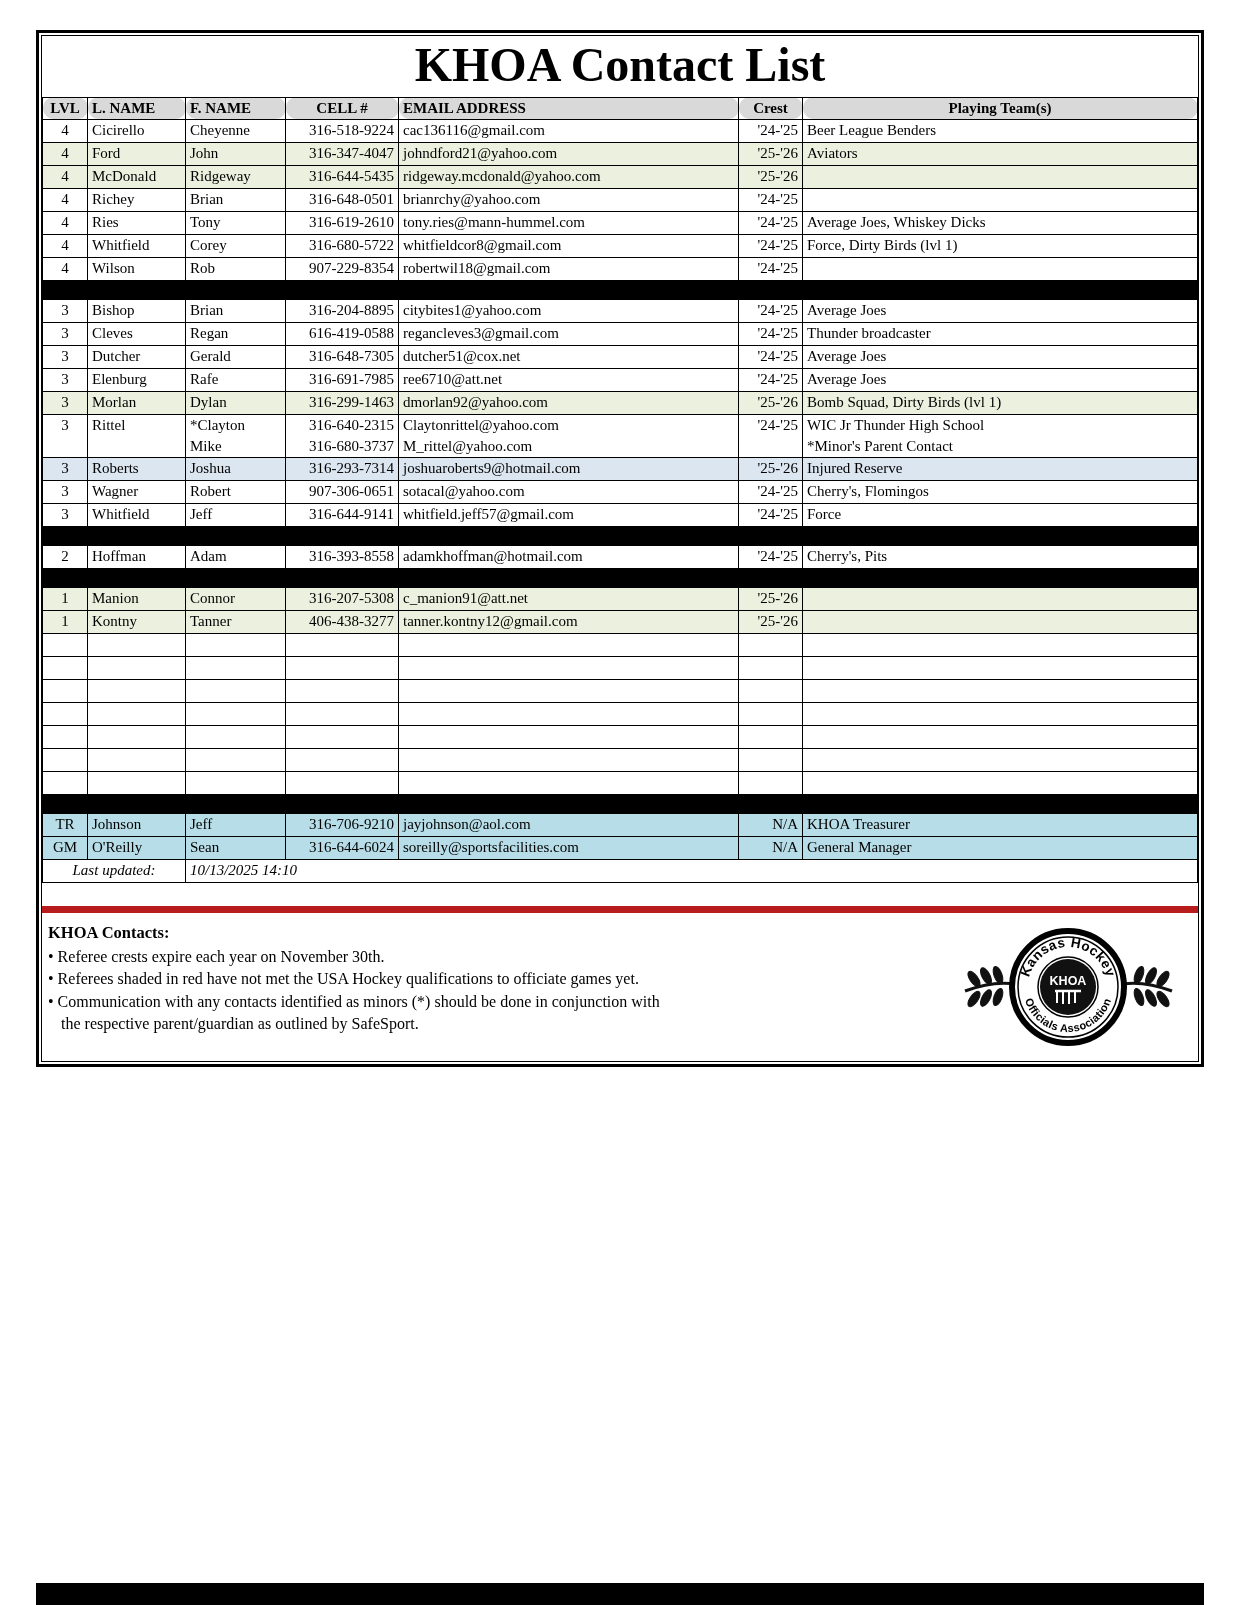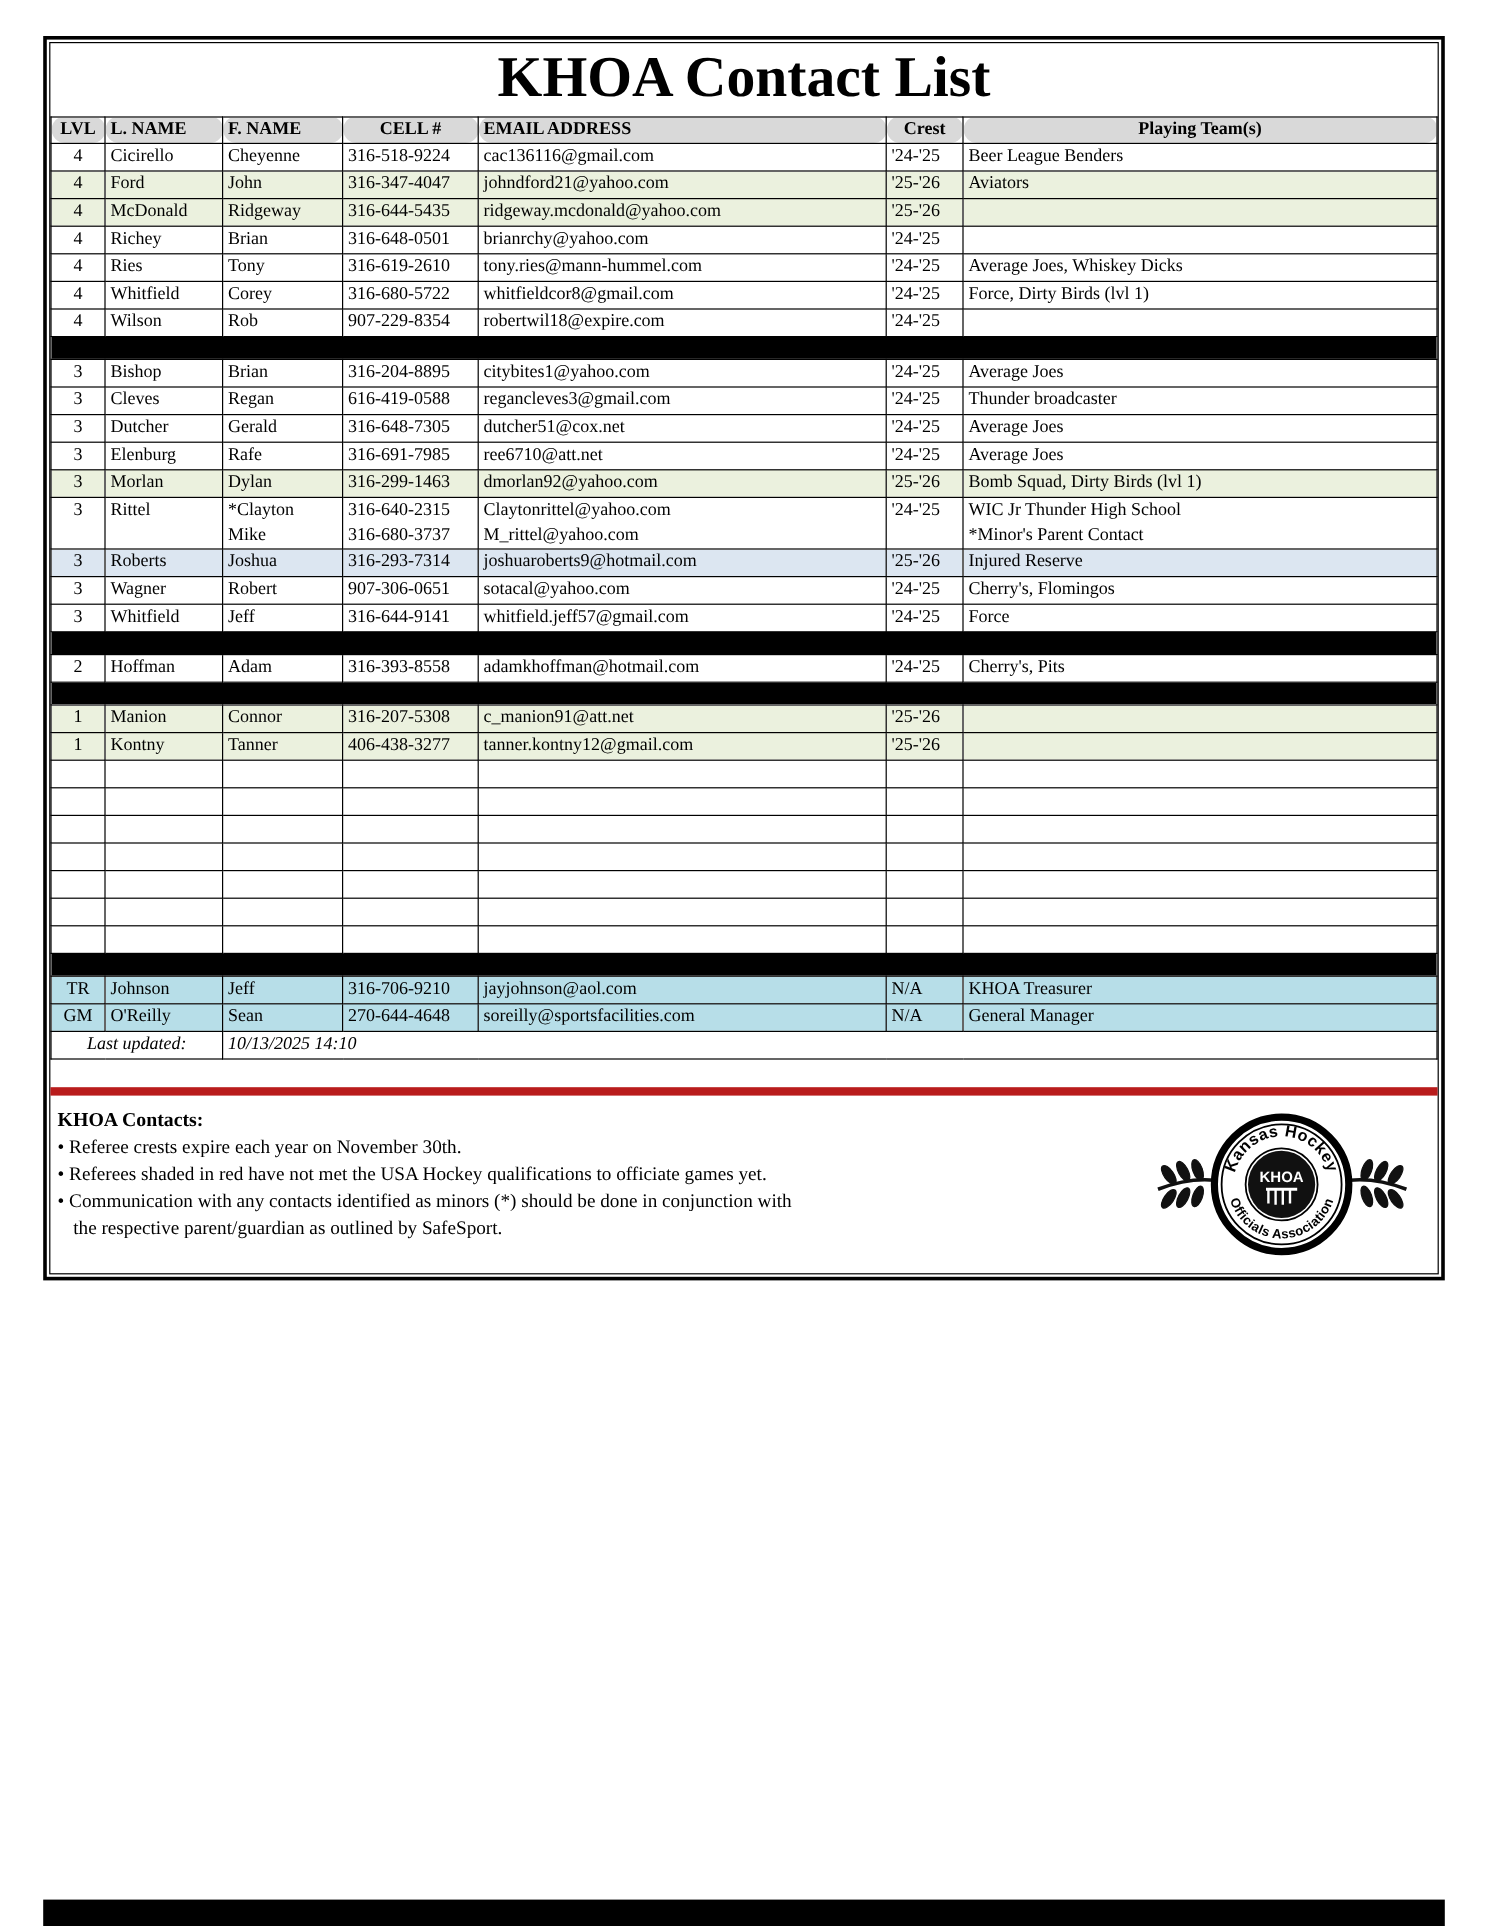--- a/index.html
+++ b/index.html
@@ -24,21 +24,21 @@
     height: 23px; line-height: 21px; vertical-align: top;
     white-space: pre-line; overflow: hidden;
   }
   .contact-table th {
     background: var(--header-gray, #d9d9d9); font-weight: bold;
     text-align: center; height: 22px; border-radius: 11px;
   }
   .contact-table th.c1, .contact-table th.c2, .contact-table th.c4 { text-align: left; }
   td.c0 { text-align: center; }
   td.c1, td.c2, td.c4, td.c6 { text-align: left; }
-  td.c3, td.c5 { text-align: left; }
+  td.c3, td.c5 { text-align: right; }
   td.sep { background: #000; height: 19px; padding: 0; line-height: 0; }
   tr.shade-green  td { background: var(--row-green,  #ebf1de); }
   tr.shade-blue   td { background: var(--row-blue,   #dce6f1); }
   tr.shade-ltblue td { background: var(--row-ltblue, #b7dee8); }
   td.lu-label { font-style: italic; text-align: center; }
   td.lu-value { font-style: italic; text-align: left; }
   .gap { height: 23px; }
   .notes {
     border-top: 7px solid #b91c1c; display: flex;
     padding: 8px 12px 8px 6px; min-height: 142px; align-items: flex-start; gap: 19px;
@@ -136,21 +136,21 @@
               <td class="c3">316-680-5722</td>
               <td class="c4">whitfieldcor8@gmail.com</td>
               <td class="c5">'24-'25</td>
               <td class="c6">Force, Dirty Birds (lvl 1)</td>
             </tr>
             <tr>
               <td class="c0">4</td>
               <td class="c1">Wilson</td>
               <td class="c2">Rob</td>
               <td class="c3">907-229-8354</td>
-              <td class="c4">robertwil18@expire.com</td>
+              <td class="c4">robertwil18@gmail.com</td>
               <td class="c5">'24-'25</td>
               <td class="c6">&nbsp;</td>
             </tr>
             <tr>
               <td colspan="7" class="sep"></td>
             </tr>
             <tr>
               <td class="c0">3</td>
               <td class="c1">Bishop</td>
               <td class="c2">Brian</td>
@@ -340,21 +340,21 @@
               <td class="c2">Jeff</td>
               <td class="c3">316-706-9210</td>
               <td class="c4">jayjohnson@aol.com</td>
               <td class="c5">N/A</td>
               <td class="c6">KHOA Treasurer</td>
             </tr>
             <tr class="shade-ltblue">
               <td class="c0">GM</td>
               <td class="c1">O'Reilly</td>
               <td class="c2">Sean</td>
-              <td class="c3">270-644-4648</td>
+              <td class="c3">316-644-6024</td>
               <td class="c4">soreilly@sportsfacilities.com</td>
               <td class="c5">N/A</td>
               <td class="c6">General Manager</td>
             </tr>
             <tr>
               <td colspan="2" class="lu-label">Last updated:</td>
               <td colspan="5" class="lu-value">10/13/2025 14:10</td>
             </tr>
           </tbody>
       </table>

